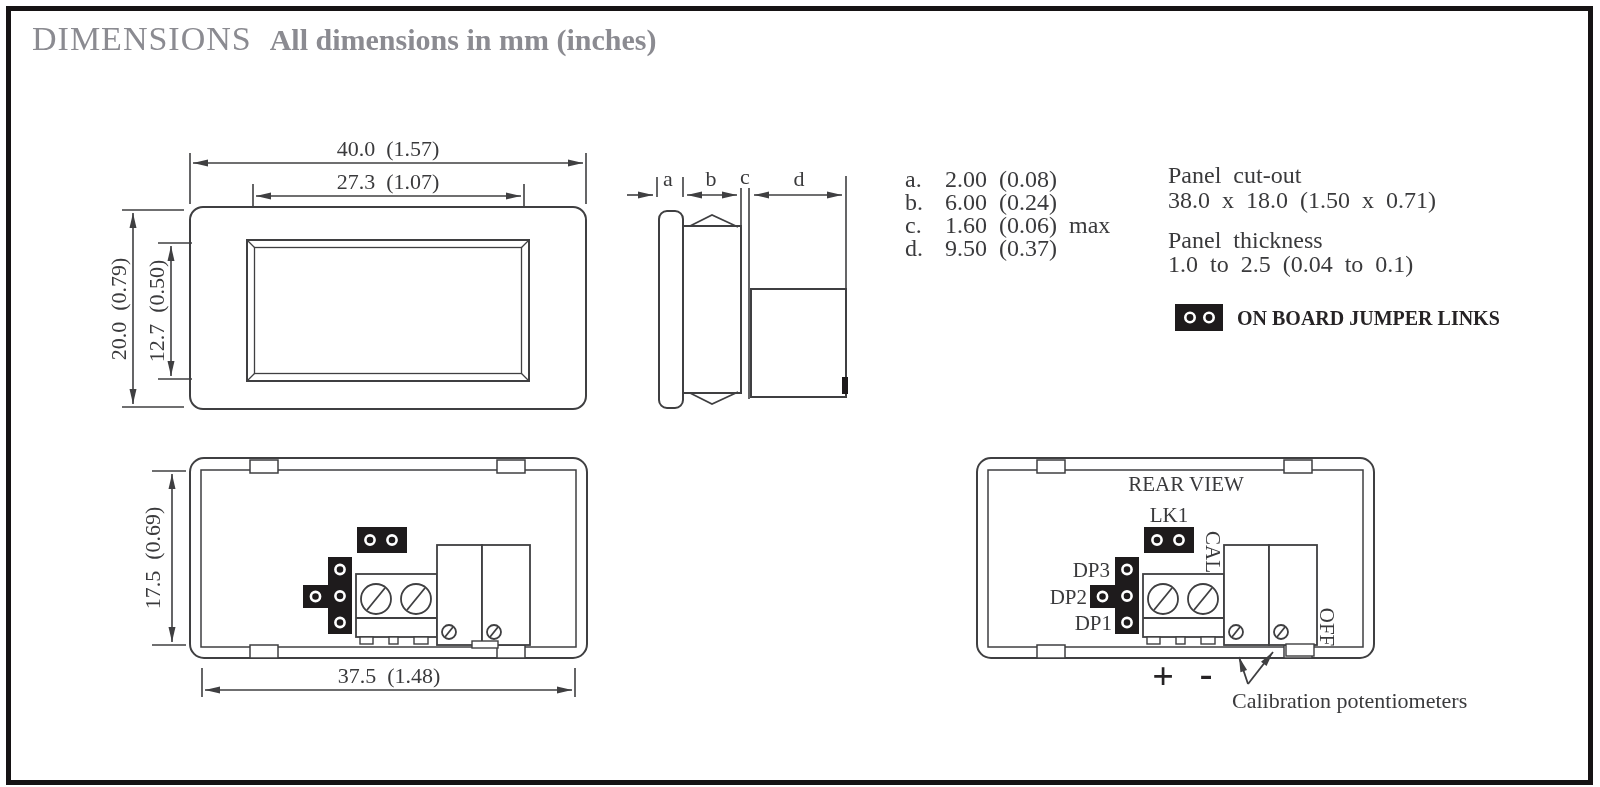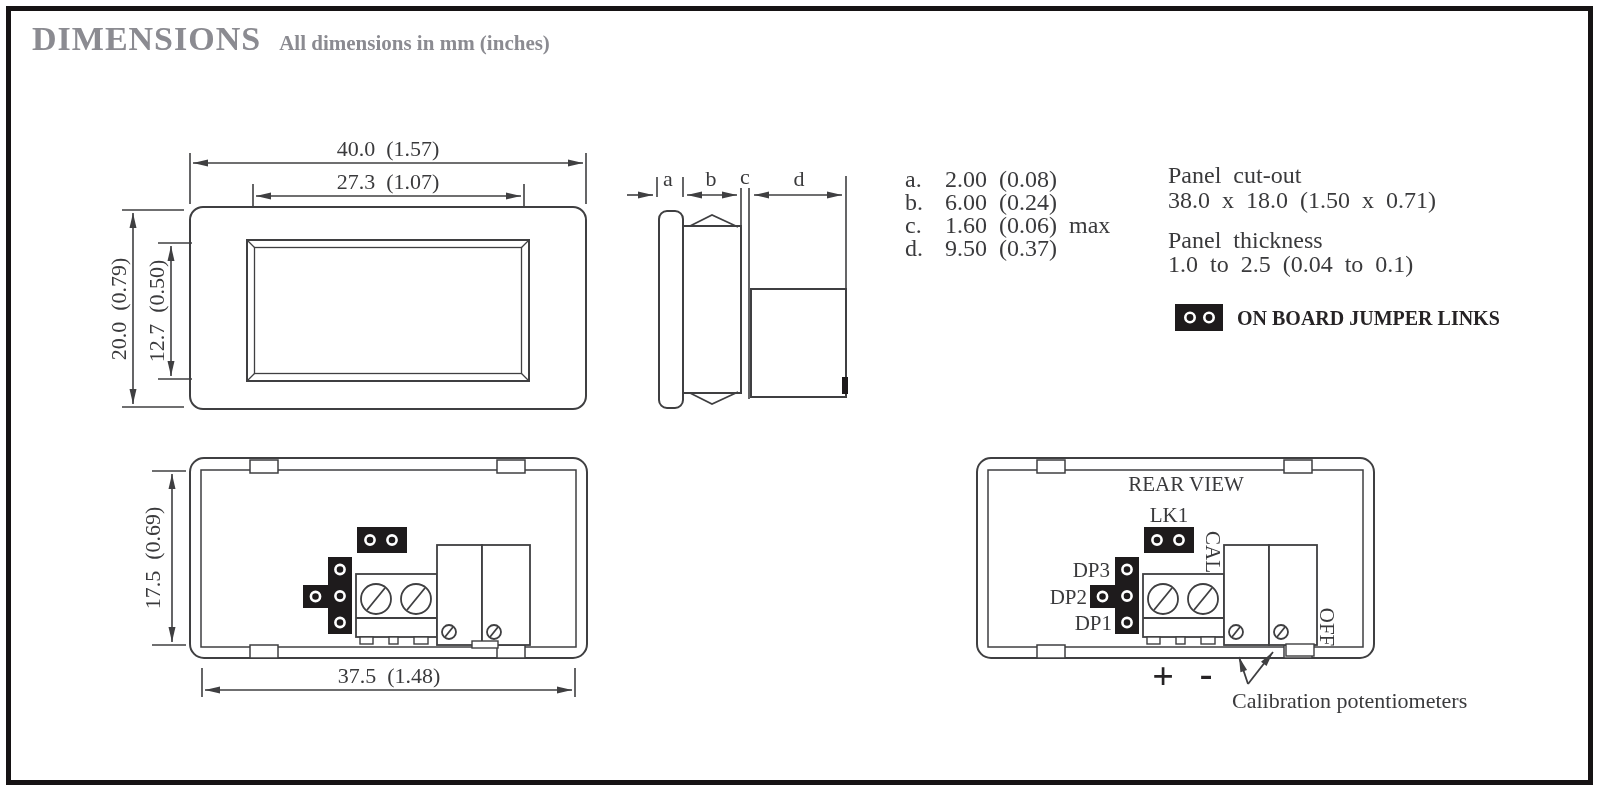--- a/index.html
+++ b/index.html
@@ -1,22 +1,22 @@
 <!DOCTYPE html>
 <html><head>
 <meta charset="utf-8">
 <style>
   html,body{margin:0;padding:0;background:#ffffff;}
   #page{position:relative;width:1600px;height:787px;background:#ffffff;overflow:hidden;
         font-family:"Liberation Serif",serif;}
   #frame{position:absolute;left:6px;top:6px;width:1577px;height:769px;
          border:5px solid #161314;background:#ffffff;}
   #title-bar{position:absolute;left:32px;top:20px;white-space:nowrap;z-index:2;}
-  .t1{font-size:34px;font-weight:bold;color:#8b8b91;letter-spacing:1px;}
-  .t2{font-size:21px;font-weight:bold;color:#8b8b91;margin-left:18px;}
+  .t1{font-size:34px;font-weight:normal;color:#8b8b91;letter-spacing:1px;}
+  .t2{font-size:30px;font-weight:bold;color:#8b8b91;margin-left:18px;}
   svg{position:absolute;left:0;top:0;z-index:1;}
   svg text{fill:#3a3a3c;stroke:none;font-family:"Liberation Serif",serif;white-space:pre;}
   .dim{font-size:22px;}
   .leg{font-size:24px;}
   .info{font-size:24px;}
   .jlabel{font-size:20px;font-weight:bold;fill:#262325;}
   .rv{font-size:21px;}
   .cap{font-size:22px;}
   .pm{font-size:38px;font-weight:bold;fill:#262325;}
 </style>

